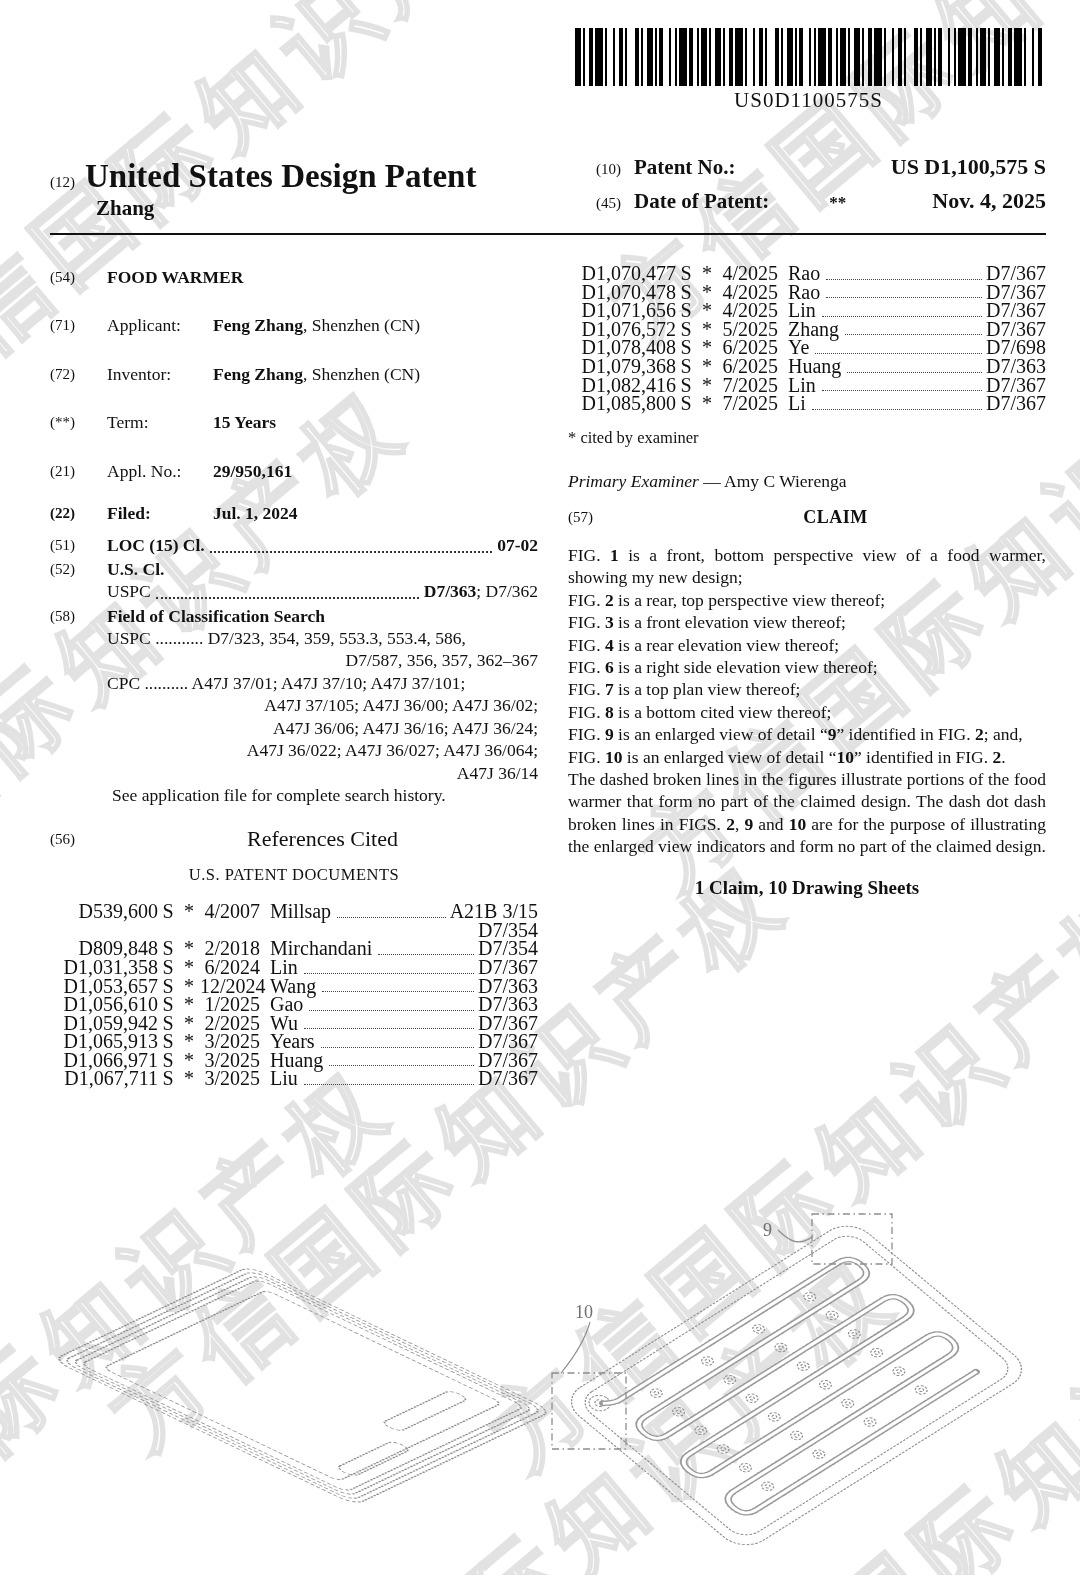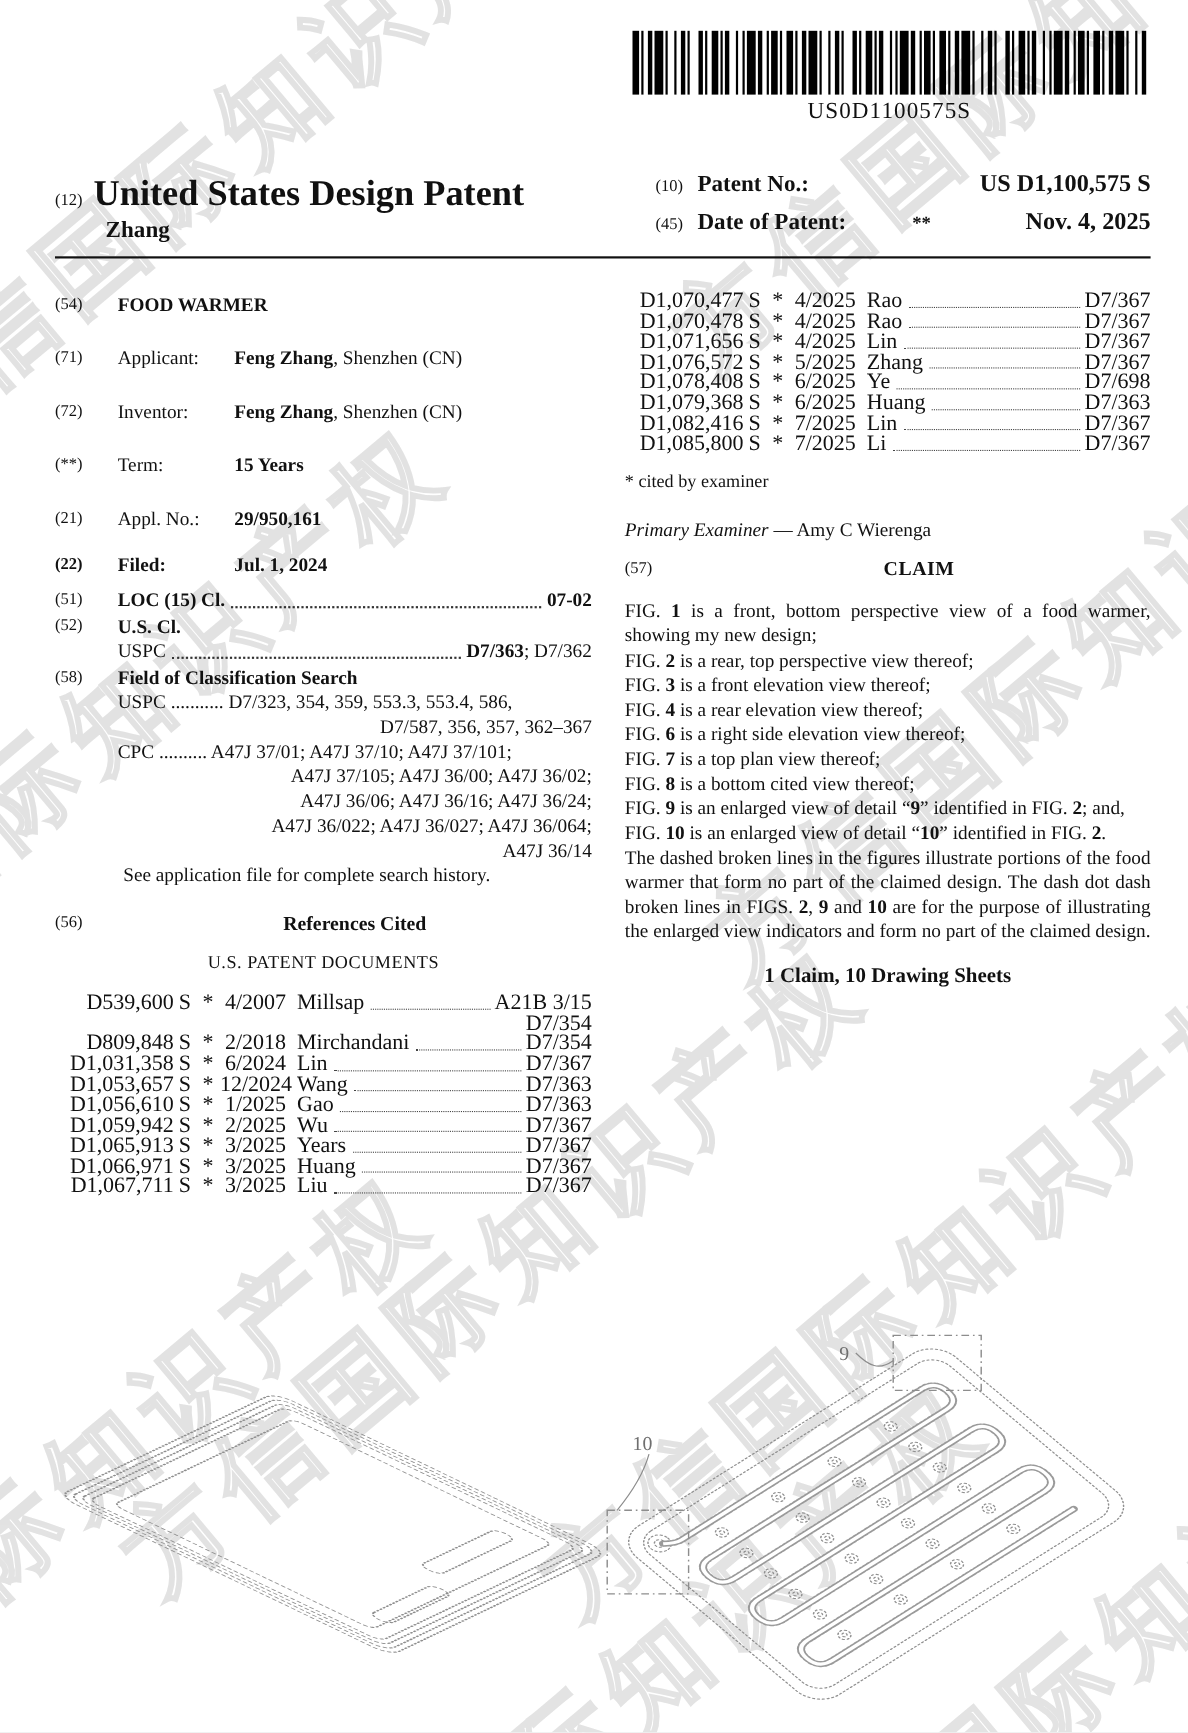--- a/index.html
+++ b/index.html
@@ -39,21 +39,21 @@
   .f-row{display:flex;margin-top:26px;}
   .f-row .fnum{width:57px;flex:none;}
   .f-label{width:106px;flex:none;}
   .lead{flex:1;border-bottom:2px dotted #333;margin:0 5px 4px 5px;min-width:12px;}
   .cls-line{padding-left:57px;}
   .cls-line.right{text-align:right;padding-left:0;}
   .justify{text-align:justify;}
   
   .ref-head{display:flex;margin-top:22px;}
   .ref-head .fnum{width:57px;flex:none;}
-  .ref-head-title{flex:1;text-align:center;font-weight:bold;font-size:18px;}
+  .ref-head-title{flex:1;text-align:center;font-weight:normal;font-size:22px;}
   .ref-sub{text-align:center;margin-top:13px;font-size:16.5px;letter-spacing:.5px;}
   .ref-rows{margin-top:16px;font-size:20px;}
   .ref-row{display:flex;line-height:18.6px;}
   .rr-no{width:108px;text-align:right;flex:none;}
   .rr-kind{width:20px;text-align:center;flex:none;}
   .rr-star{width:22px;text-align:center;flex:none;}
   .rr-date{width:60px;text-align:right;flex:none;}
   .rr-name{padding-left:10px;flex:none;}
   .rr-lead{flex:1;border-bottom:1.5px dotted #444;margin:0 4px 3px 6px;min-width:10px;}
   .rr-cls{text-align:right;white-space:nowrap;flex:none;}

